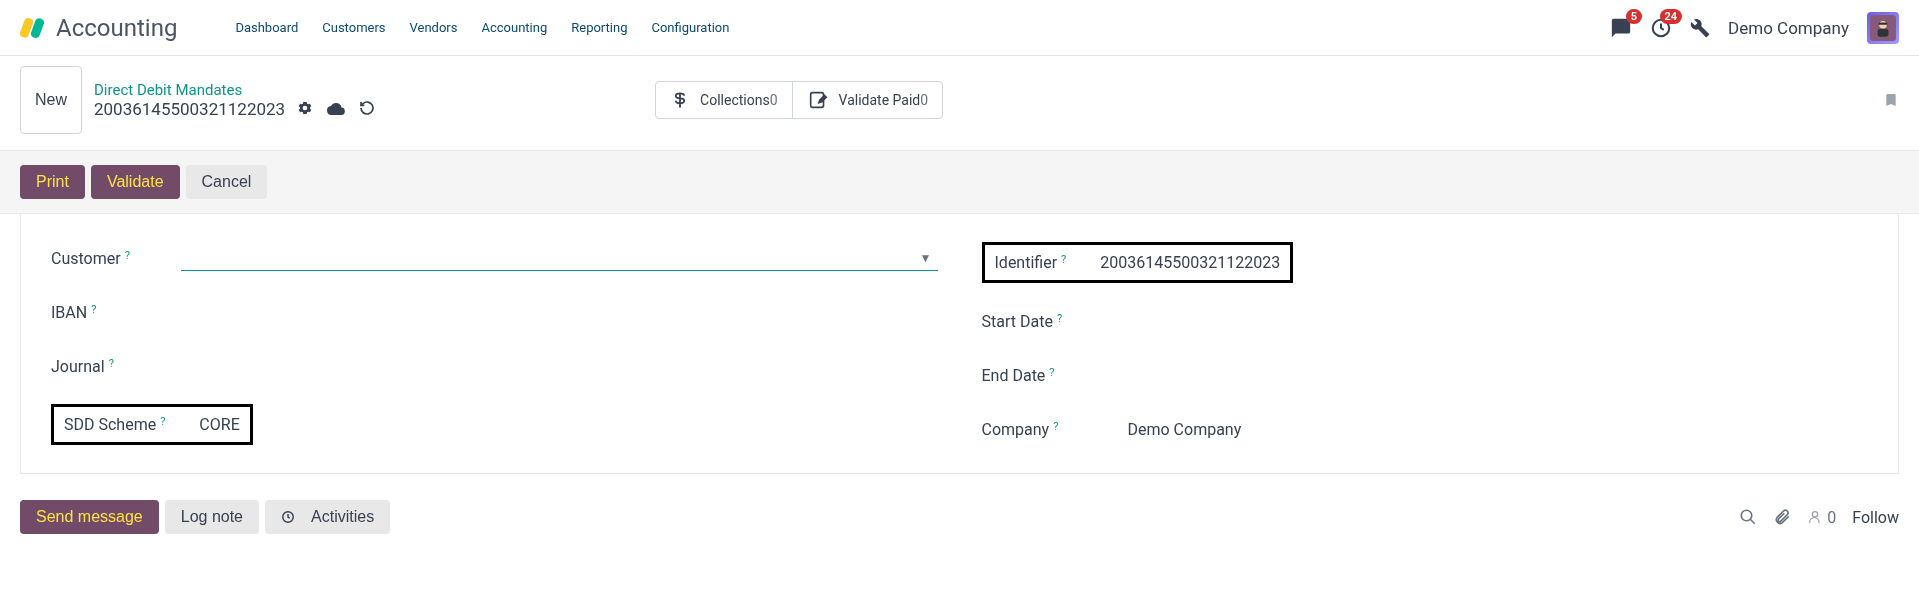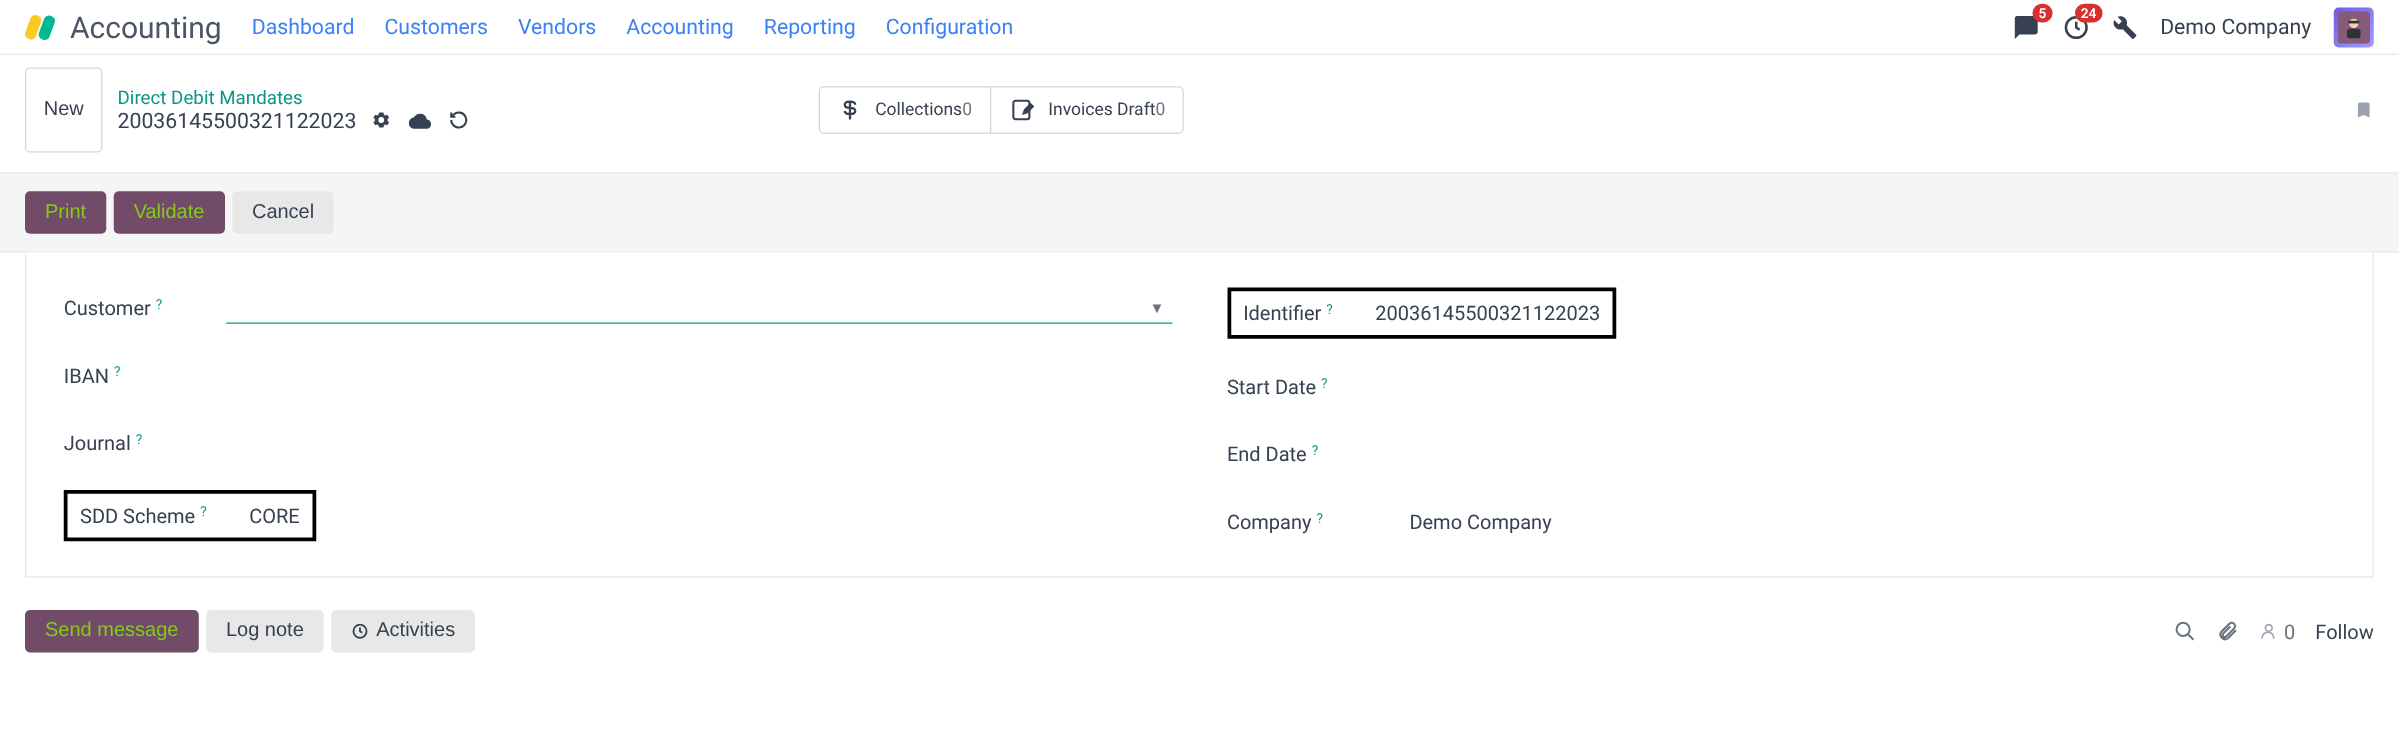--- a/index.html
+++ b/index.html
@@ -1,24 +1,24 @@
 <!DOCTYPE html>
 <html><head>
 <meta charset="utf-8">
 <style>
 * { box-sizing: border-box; margin: 0; padding: 0; }
 body { font-family: -apple-system, BlinkMacSystemFont, "Segoe UI", Roboto, sans-serif; font-size: 14px; color: #374151; background: #fff; }
 
 
-.topnav { display: flex; align-items: center; padding: 8px 20px; border-bottom: 1px solid #e5e7eb; height: 44px; }
+.topnav { display: flex; align-items: center; padding: 8px 20px; border-bottom: 1px solid #e5e7eb; height: 56px; gap: 34px; }
 .brand { display: flex; align-items: center; gap: 12px; margin-right: 24px; }
 .brand-logo { width: 24px; height: 24px; position: relative; }
 .brand-title { font-size: 24px; color: #4b5563; font-weight: 400; }
 .nav-menu { display: flex; gap: 24px; }
-.nav-item { color: #3b82f6; font-size: 17px; cursor: pointer; }
+.nav-item { color: #0c4a6e; font-size: 13px; cursor: pointer; }
 .topnav-right { margin-left: auto; display: flex; align-items: center; gap: 18px; }
 .notif { position: relative; cursor: pointer; }
 .badge { position: absolute; top: -8px; right: -10px; background: #d63031; color: #fff; border-radius: 10px; font-size: 11px; padding: 1px 5px; font-weight: 600; }
 .company-name { font-size: 17px; color: #374151; }
 .avatar { width: 32px; height: 32px; border-radius: 4px; background: linear-gradient(135deg, #6c5ce7, #a29bfe); display: flex; align-items: center; justify-content: center; }
 
 
 .breadcrumb-row { display: flex; align-items: center; padding: 10px 20px 16px; }
 .new-btn { border: 1px solid #d1d5db; background: #fff; padding: 24px 14px; border-radius: 4px; font-size: 16px; color: #374151; cursor: pointer; margin-right: 12px; }
 .breadcrumb-text { display: flex; flex-direction: column; }
@@ -32,21 +32,21 @@
 .stat-btn + .stat-btn { border-left: 1px solid #d1d5db; }
 .stat-icon { font-size: 20px; color: #374151; }
 .stat-text { display: flex; flex-direction: row; line-height: 1.2; }
 .stat-label { font-size: 14px; color: #374151; }
 .stat-value { font-size: 14px; color: #6b7280; }
 .bookmark { margin-left: auto; color: #9ca3af; font-size: 20px; cursor: pointer; }
 
 
 .action-bar { display: flex; align-items: center; padding: 14px 20px; background: #f5f5f5; border-top: 1px solid #e5e7eb; border-bottom: 1px solid #e5e7eb; }
 .btn { padding: 8px 16px; border-radius: 4px; border: none; font-size: 16px; cursor: pointer; margin-right: 6px; }
-.btn-primary { background: #714b67; color: #84cc16; }
+.btn-primary { background: #714b67; color: #fde047; }
 .btn-secondary { background: #e8e8e8; color: #374151; }
 .status-arrows { margin-left: auto; display: flex; }
 .arrow-step { position: relative; padding: 8px 20px 8px 24px; font-size: 16px; color: #6b7280; background: #f3f4f6; border: 1px solid #d1d5db; }
 .arrow-step.active { background: #e0f2f1; border-color: #0d9488; color: #0d9488; border-radius: 4px 0 0 4px; }
 .arrow-step.active::after { content: ''; position: absolute; right: -12px; top: 0; width: 0; height: 0; border-top: 19px solid transparent; border-bottom: 19px solid transparent; border-left: 12px solid #e0f2f1; z-index: 2; }
 .arrow-step.active::before { content: ''; position: absolute; right: -13px; top: -1px; width: 0; height: 0; border-top: 20px solid transparent; border-bottom: 20px solid transparent; border-left: 13px solid #0d9488; z-index: 1; }
 .arrow-step:last-child { padding-left: 28px; border-left: none; border-radius: 0 4px 4px 0; }
 
 
 .sheet { margin: 0 20px 14px; border: 1px solid #e5e7eb; border-top: none; padding: 28px 30px; background: #fff; }
@@ -161,21 +161,21 @@
       </div>
     </div>
     <div class="stat-btn">
       <span class="stat-icon">
           <svg width="22" height="22" viewBox="0 0 24 24" fill="none" stroke="#374151" stroke-width="1.8">
             <rect x="4" y="4" width="14" height="16" rx="2"></rect>
             <path d="M14 12l5-5 2 2-5 5-3 1 1-3z" fill="#374151"></path>
           </svg>
         </span>
       <div class="stat-text">
-        <span class="stat-label">Invoices Draft</span>
+        <span class="stat-label">Validate Paid</span>
         <span class="stat-value">0</span>
       </div>
     </div>
   </div>
 
   <span class="bookmark">
     <svg width="16" height="20" viewBox="0 0 24 24" fill="#9ca3af">
         <path d="M17 3H7a2 2 0 0 0-2 2v16l7-3 7 3V5a2 2 0 0 0-2-2z"></path>
       </svg>
   </span>
@@ -253,21 +253,21 @@
         </div>
         <span class="form-value">Demo Company</span>
       </div>
     </div>
   </div>
 </div>
 
 <div class="chatter">
   <button class="btn btn-primary">Send message</button>
   <button class="btn btn-secondary">Log note</button>
-  <button class="btn btn-secondary" style="display:flex;align-items:center;gap:6px">
+  <button class="btn btn-secondary" style="display:flex;align-items:center;gap:16px">
     <span>
         <svg width="14" height="14" viewBox="0 0 24 24" fill="none" stroke="#374151" stroke-width="2.5">
           <circle cx="12" cy="12" r="9"></circle>
           <path d="M12 7v5l3 2"></path>
         </svg>
       </span>
     <span>Activities</span>
   </button>
   <div class="chatter-right">
     <span class="chatter-icon">

